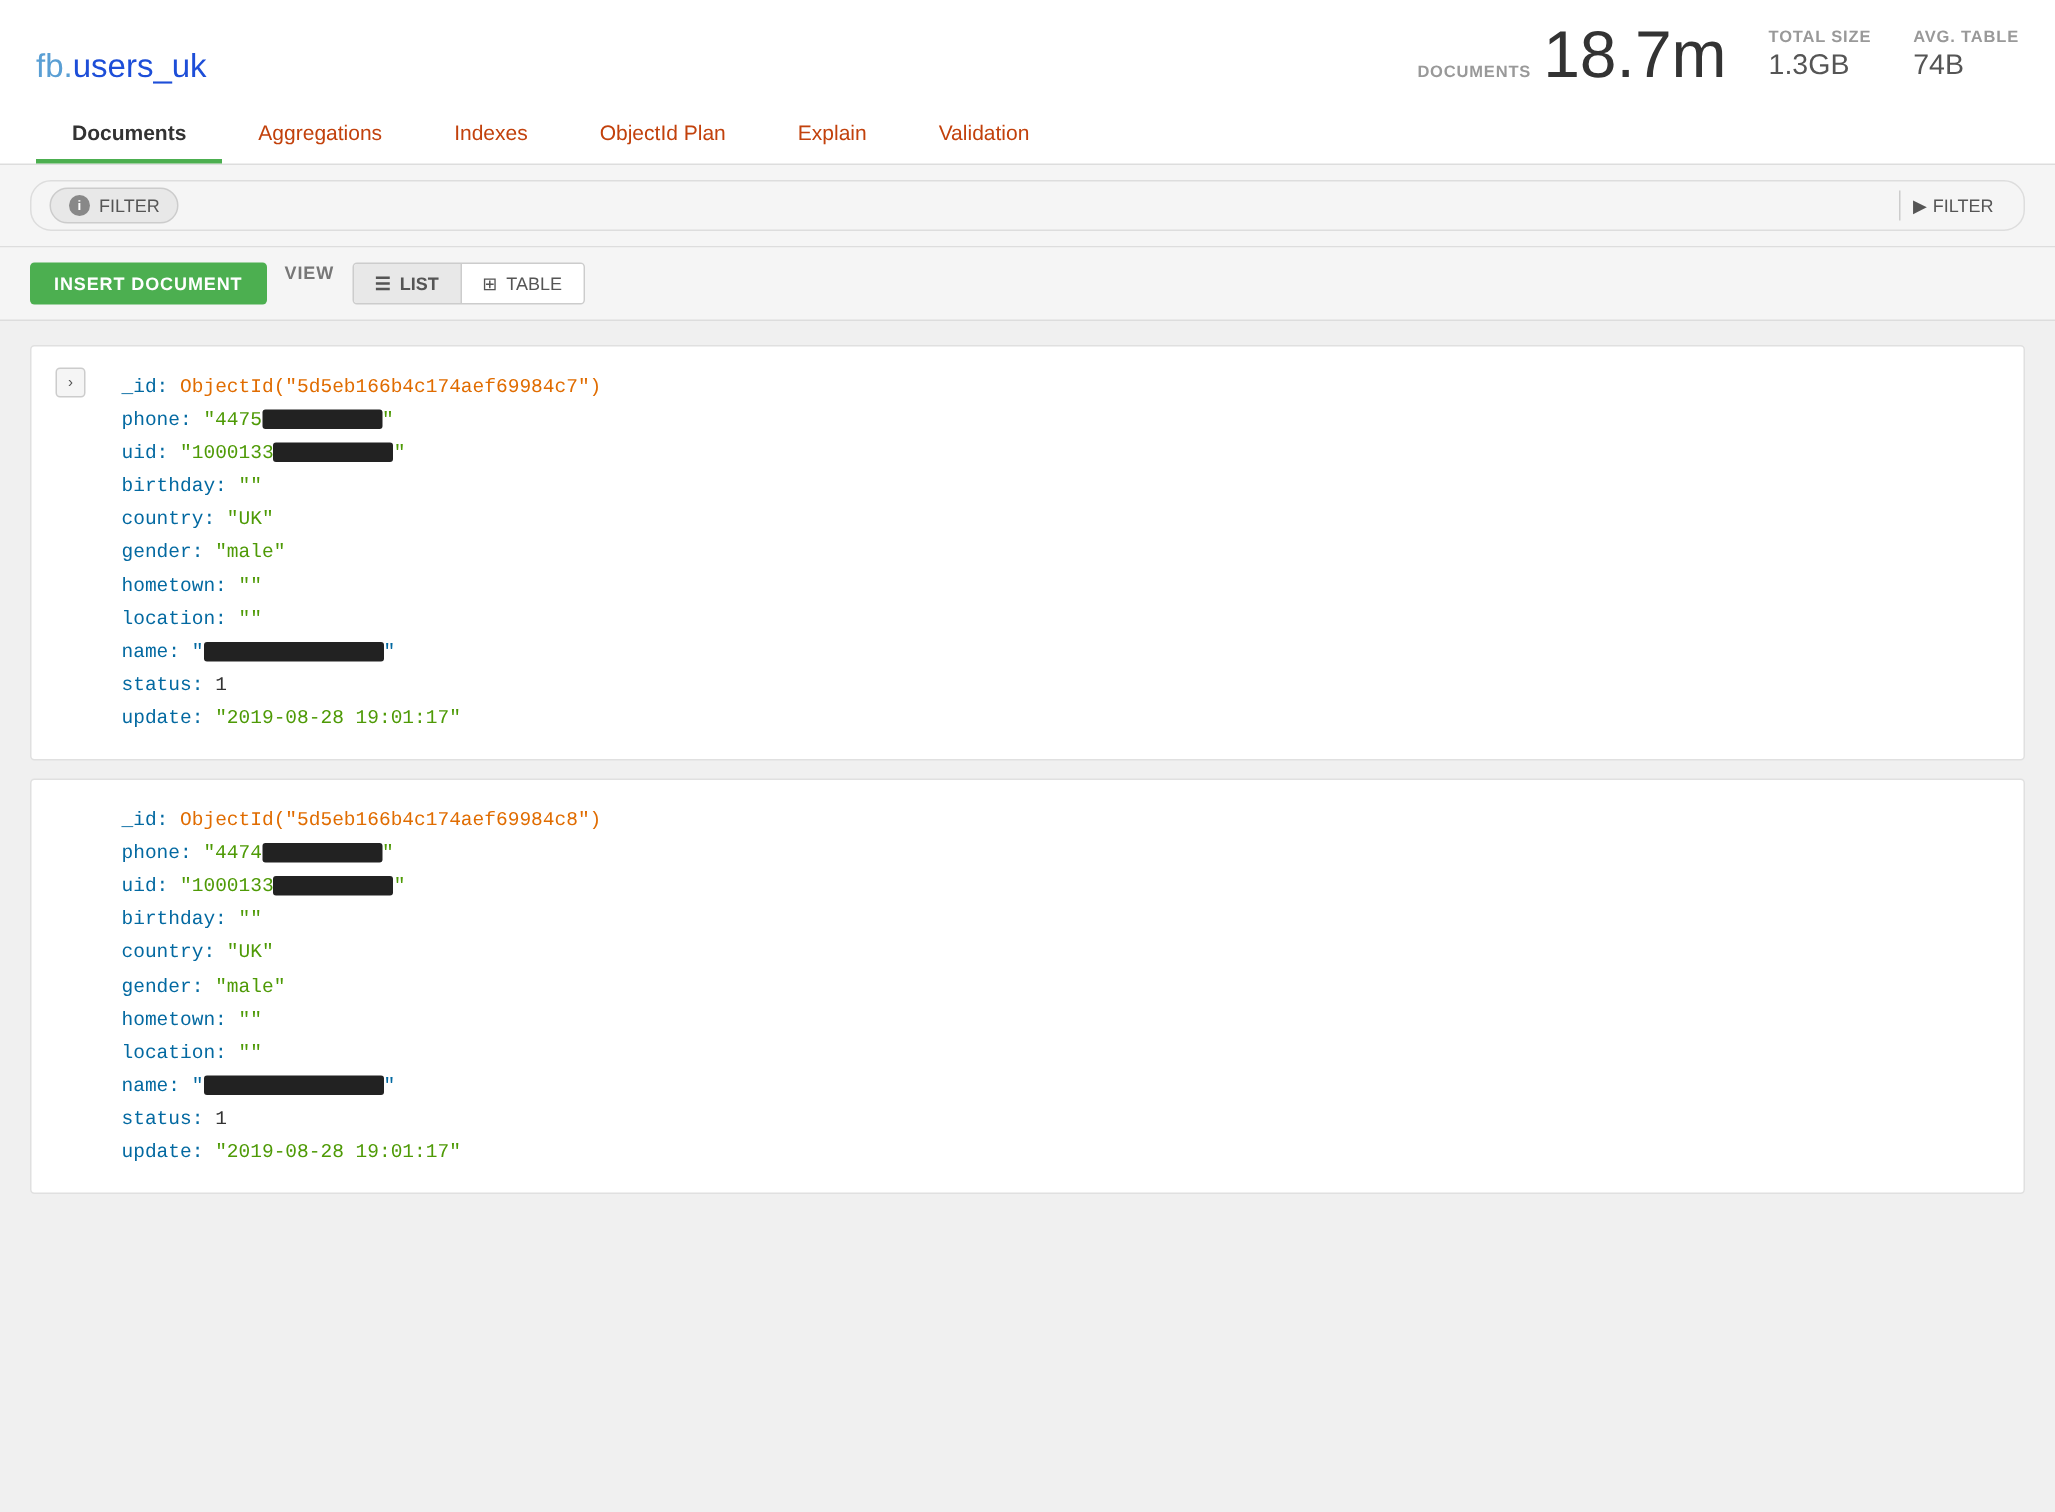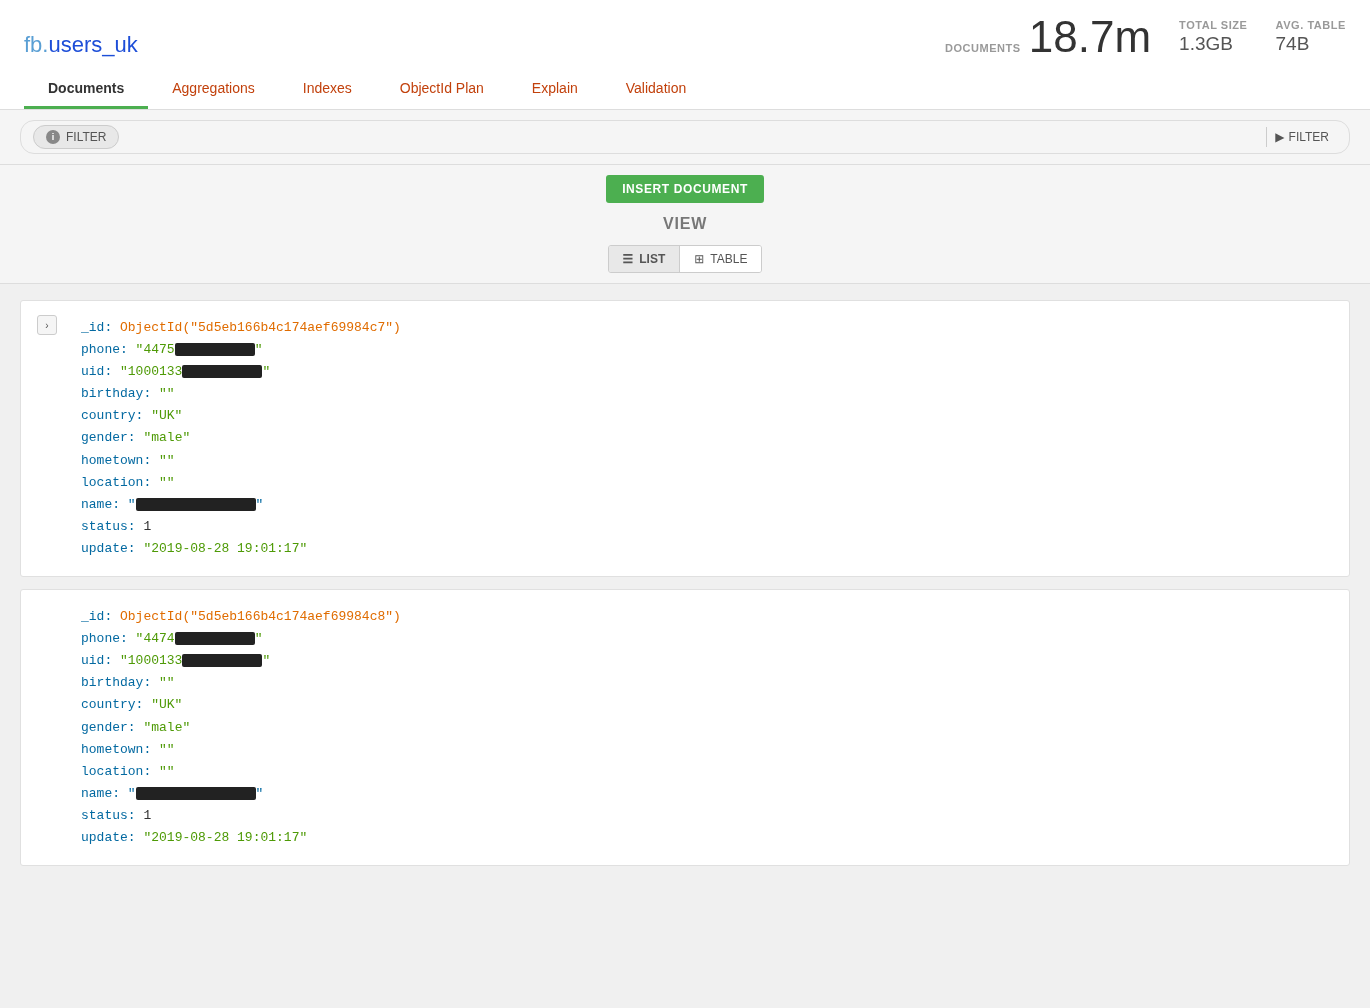--- a/index.html
+++ b/index.html
@@ -138,38 +138,36 @@
       color: #555;
       padding: 4px 8px;
       display: flex;
       align-items: center;
       gap: 4px;
     }
     .action-bar {
       background: #f5f5f5;
       padding: 10px 20px;
       display: flex;
-      align-items: center;
       gap: 12px;
       border-bottom: 1px solid #ddd;
-      flex-direction: column;
     }
     .insert-btn {
       background: #4caf50;
       color: #fff;
       border: none;
       border-radius: 3px;
       padding: 7px 16px;
       font-size: 12px;
       font-weight: 700;
       cursor: pointer;
       letter-spacing: 0.05em;
     }
     .view-label {
-      font-size: 16px;
+      font-size: 12px;
       color: #777;
       font-weight: 600;
       letter-spacing: 0.05em;
     }
     .view-toggle {
       display: flex;
       border: 1px solid #ccc;
       border-radius: 3px;
       overflow: hidden;
     }

